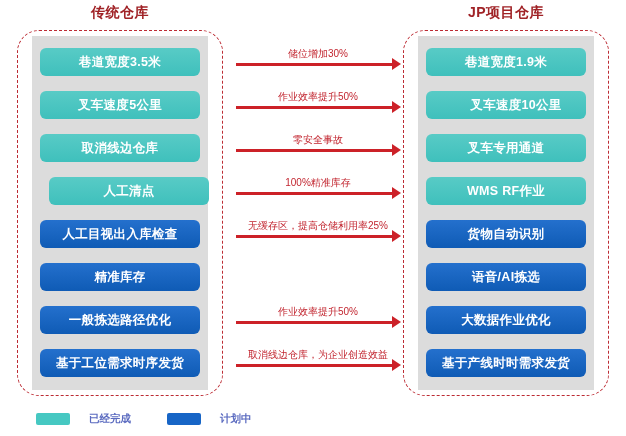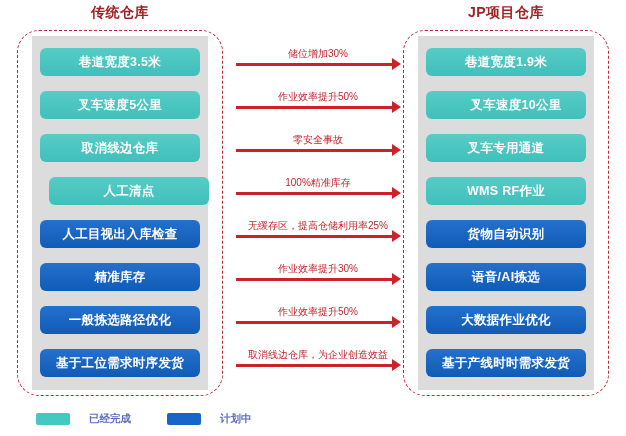--- a/index.html
+++ b/index.html
@@ -210,25 +210,20 @@
     <div class="arrow-row" style="top: 177px;">
       <div class="arrow-label">100%精准库存</div>
       <div class="arrow-line"></div>
       <div class="arrow-head"></div>
     </div>
     <div class="arrow-row" style="top: 220px;">
       <div class="arrow-label">无缓存区，提高仓储利用率25%</div>
       <div class="arrow-line"></div>
       <div class="arrow-head"></div>
     </div>
-    <div class="arrow-row" style="top: 263px;">
-      <div class="arrow-label">作业效率提升30%</div>
-      <div class="arrow-line"></div>
-      <div class="arrow-head"></div>
-    </div>
     <div class="arrow-row" style="top: 306px;">
       <div class="arrow-label">作业效率提升50%</div>
       <div class="arrow-line"></div>
       <div class="arrow-head"></div>
     </div>
     <div class="arrow-row" style="top: 349px;">
       <div class="arrow-label">取消线边仓库，为企业创造效益</div>
       <div class="arrow-line"></div>
       <div class="arrow-head"></div>
     </div>

